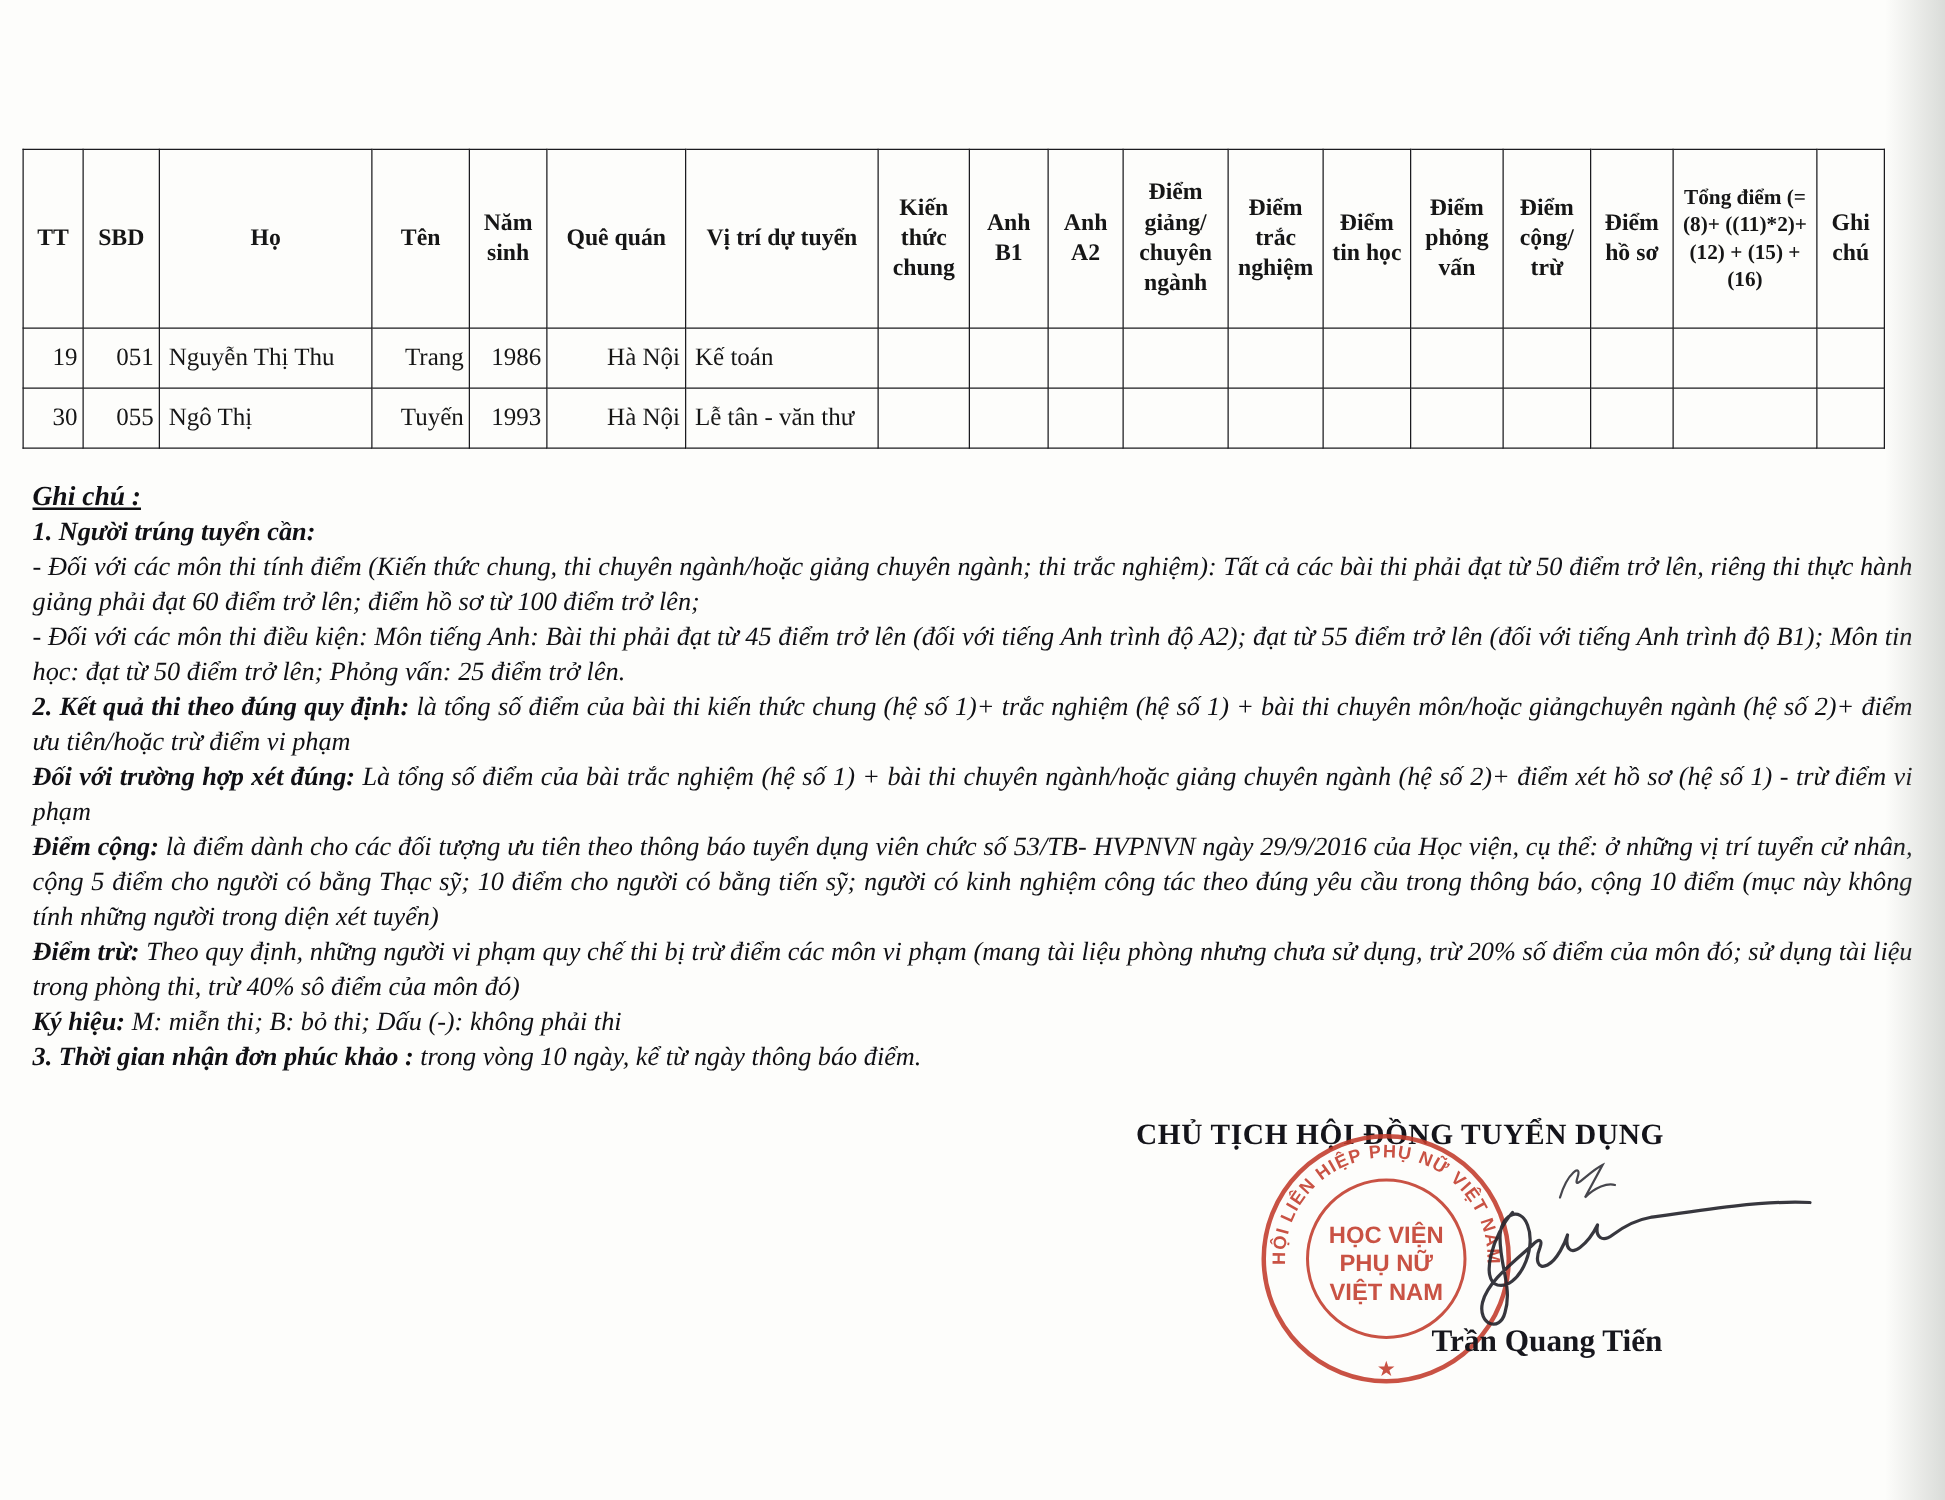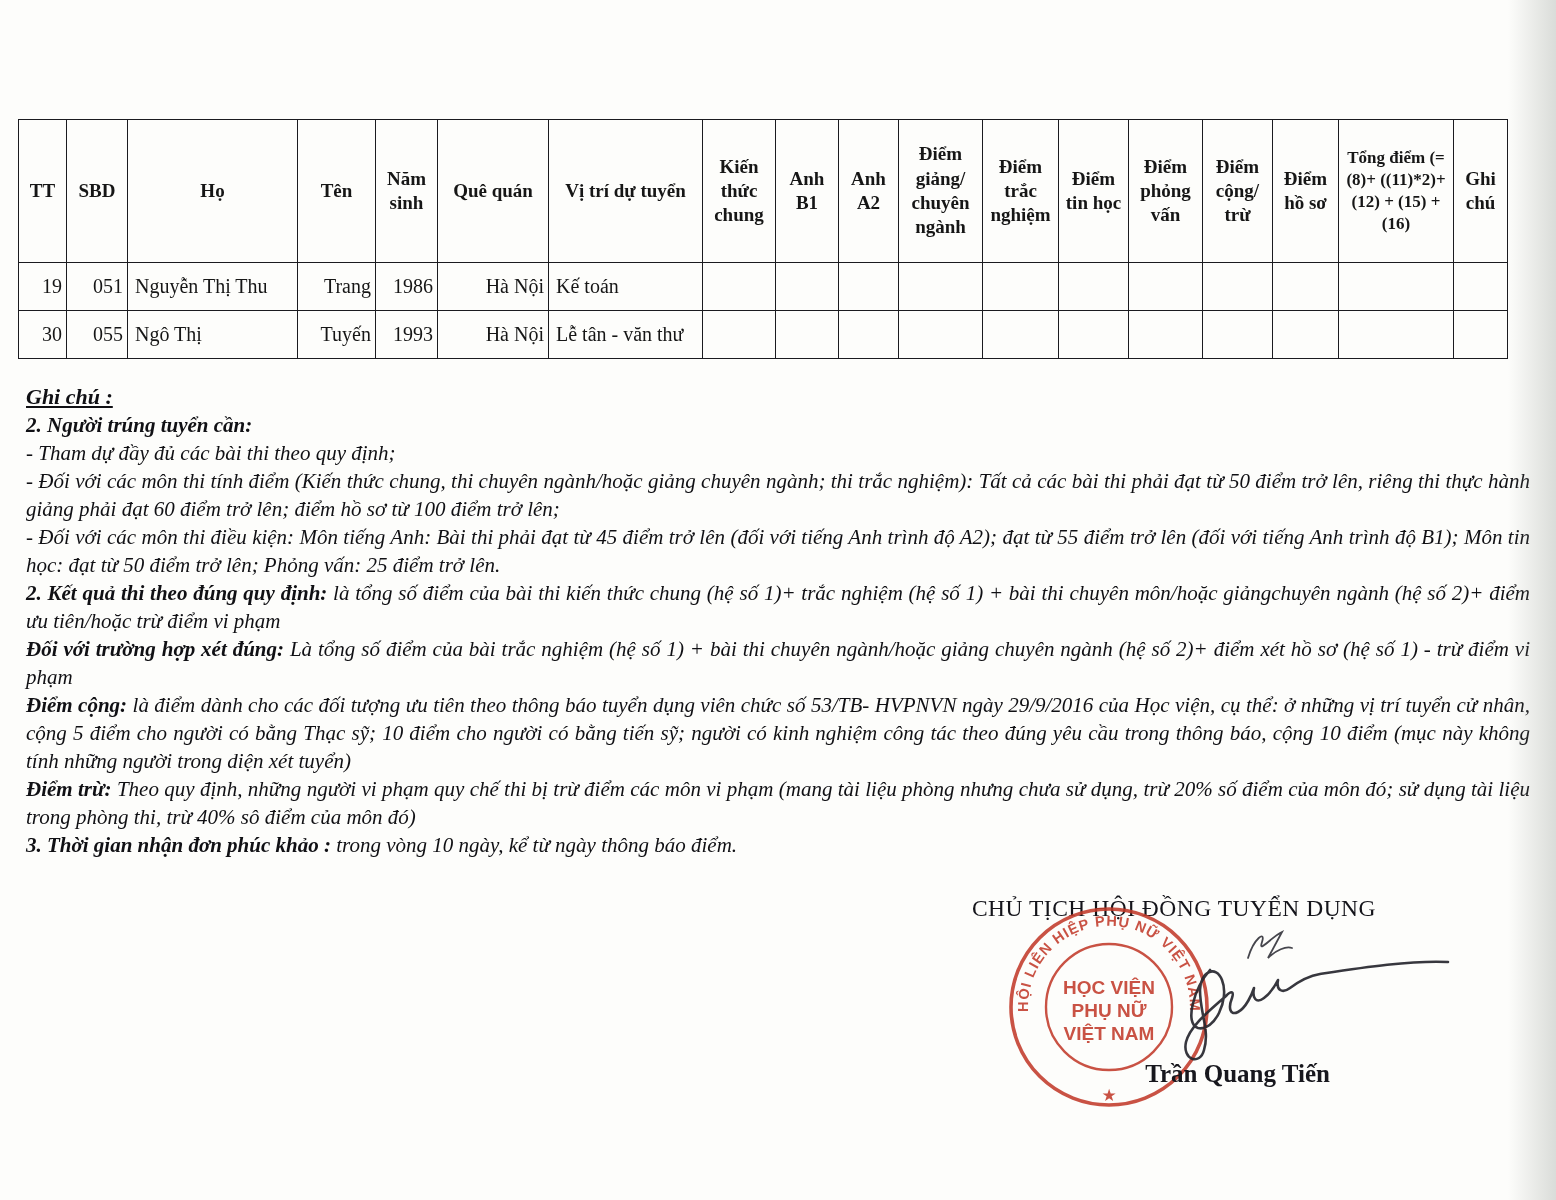--- a/index.html
+++ b/index.html
@@ -41,22 +41,22 @@
   .notes{
     position:absolute;left:26px;top:383px;width:1504px;
     font-style:italic;font-size:21px;line-height:28px;
     text-align:justify;color:#101014;
   }
   .notes p{margin:0;padding:0;}
   .notes .b{font-weight:bold;}
   .notes .head{font-size:22px;text-decoration:underline;margin-top:39px;}
   
   .sig-title1{
-    position:absolute;left:934px;top:895px;width:480px;
-    text-align:center;font-weight:normal;font-size:23.5px;letter-spacing:.5px;
+    position:absolute;left:880px;top:895px;width:480px;
+    text-align:center;font-weight:bold;font-size:23.5px;letter-spacing:.5px;
     color:#14141a;
   }
   .sig-title2{
     position:absolute;left:930px;top:931px;width:480px;
     text-align:center;font-weight:bold;font-size:23.5px;letter-spacing:.5px;
     color:#14141a;
   }
   .signer-name{
     position:absolute;left:1040px;top:1060px;width:290px;
     text-align:right;font-weight:bold;font-size:25px;color:#17171d;
@@ -149,28 +149,28 @@
       <td></td>
       <td></td>
       <td></td>
       <td></td>
     </tr>
   </tbody>
     </table>
 
   <div class="notes">
     <p><span class="b head">Ghi chú :</span></p>
-    <p><span class="b">2. Người trúng tuyển cần:</span><span></span></p>
-    <p><span>- Tham dự đầy đủ các bài thi theo quy định;</span></p>
+    <p><span class="b">1. Người trúng tuyển cần:</span><span></span></p>
     <p><span>- Đối với các môn thi tính điểm (Kiến thức chung, thi chuyên ngành/hoặc giảng chuyên ngành; thi trắc nghiệm): Tất cả các bài thi phải đạt từ 50 điểm trở lên, riêng thi thực hành giảng phải đạt 60 điểm trở lên; điểm hồ sơ từ 100 điểm trở lên;</span></p>
     <p><span>- Đối với các môn thi điều kiện: Môn tiếng Anh: Bài thi phải đạt từ 45 điểm trở lên (đối với tiếng Anh trình độ A2); đạt từ 55 điểm trở lên (đối với tiếng Anh trình độ B1); Môn tin học: đạt từ 50 điểm trở lên; Phỏng vấn: 25 điểm trở lên.</span></p>
     <p><span class="b">2. Kết quả thi theo đúng quy định:</span><span> là tổng số điểm của bài thi kiến thức chung (hệ số 1)+ trắc nghiệm (hệ số 1) + bài thi chuyên môn/hoặc giảngchuyên ngành (hệ số 2)+ điểm ưu tiên/hoặc trừ điểm vi phạm</span></p>
     <p><span class="b">Đối với trường hợp xét đúng:</span><span> Là tổng số điểm của bài trắc nghiệm (hệ số 1) +  bài thi chuyên ngành/hoặc giảng chuyên ngành (hệ số 2)+ điểm xét hồ sơ (hệ số 1) - trừ điểm vi phạm</span></p>
     <p><span class="b">Điểm cộng:</span><span> là điểm dành cho các đối tượng ưu tiên theo thông báo tuyển dụng viên chức số 53/TB- HVPNVN ngày 29/9/2016 của Học viện, cụ thể: ở những vị trí tuyển cử nhân, cộng 5 điểm cho người có bằng Thạc sỹ; 10 điểm cho người có bằng tiến sỹ; người có kinh nghiệm công tác theo đúng yêu cầu trong thông báo, cộng 10 điểm (mục này không tính những người trong diện xét tuyển)</span></p>
     <p><span class="b">Điểm trừ:</span><span> Theo quy định, những người vi phạm quy chế thi bị trừ điểm các môn vi phạm (mang tài liệu phòng nhưng chưa sử dụng, trừ 20% số điểm của môn đó; sử dụng tài liệu trong phòng thi, trừ 40% sô điểm của môn đó)</span></p>
+    <p><span class="b">Ký hiệu:</span><span> M: miễn thi; B: bỏ thi; Dấu (-): không phải thi</span></p>
     <p><span class="b">3. Thời gian nhận đơn phúc khảo :</span><span> trong vòng 10 ngày, kể từ ngày thông báo điểm.</span></p>
   </div>
 
   <div class="sig-title1">CHỦ TỊCH HỘI ĐỒNG TUYỂN DỤNG</div>
 
   <svg class="stamp-svg" width="228" height="228" viewBox="0 0 228 228">
     <circle cx="114" cy="114" r="98" fill="none" stroke="#c23b2b" stroke-width="3.6"></circle>
     <circle cx="114" cy="114" r="63" fill="none" stroke="#c23b2b" stroke-width="2.4"></circle>
     <defs>
       <path id="ringPath" d="M 43.9,154.5 A 81,81 0 1 1 184.1,154.5" fill="none"></path>

